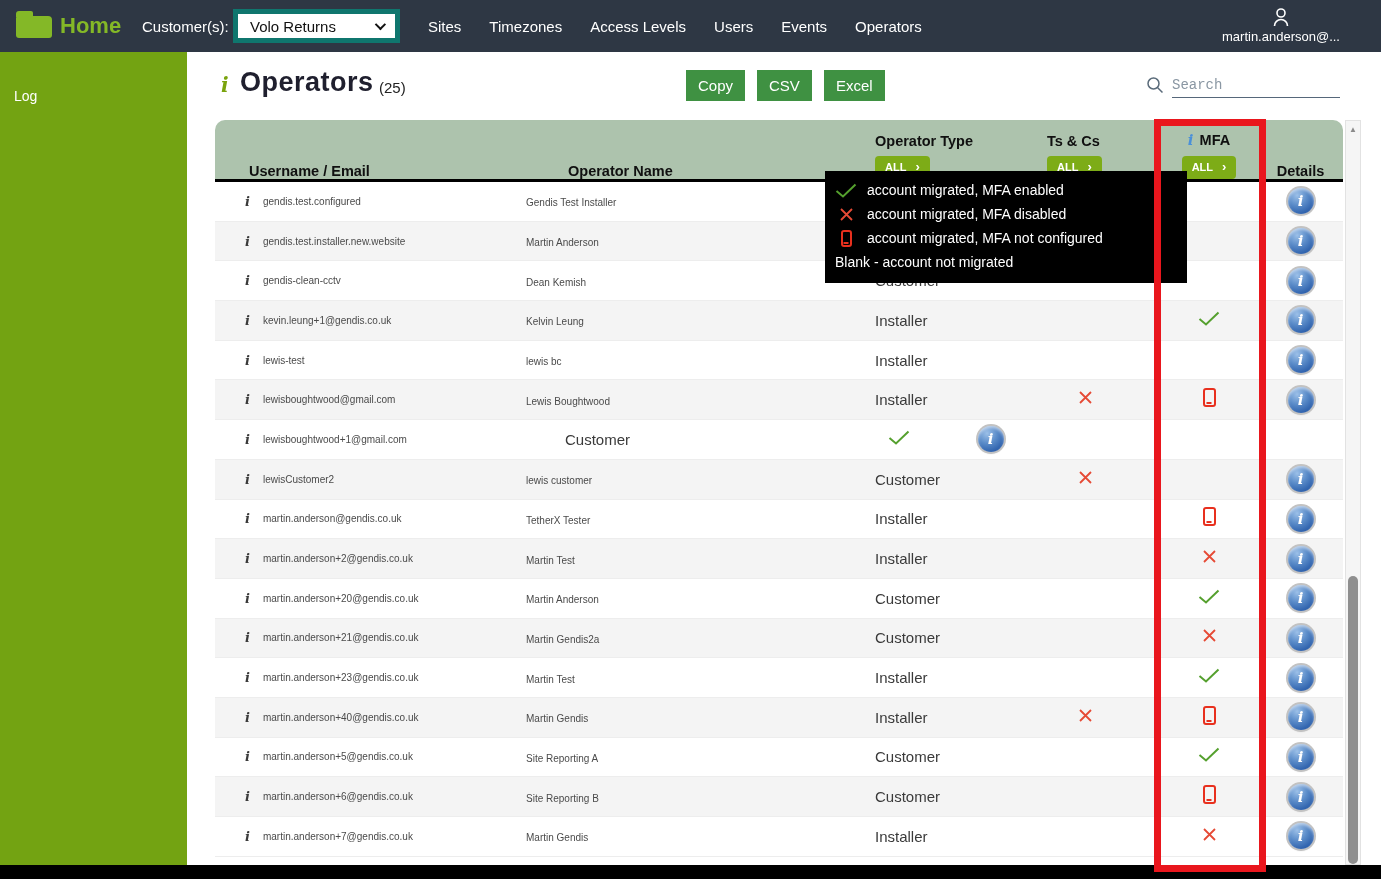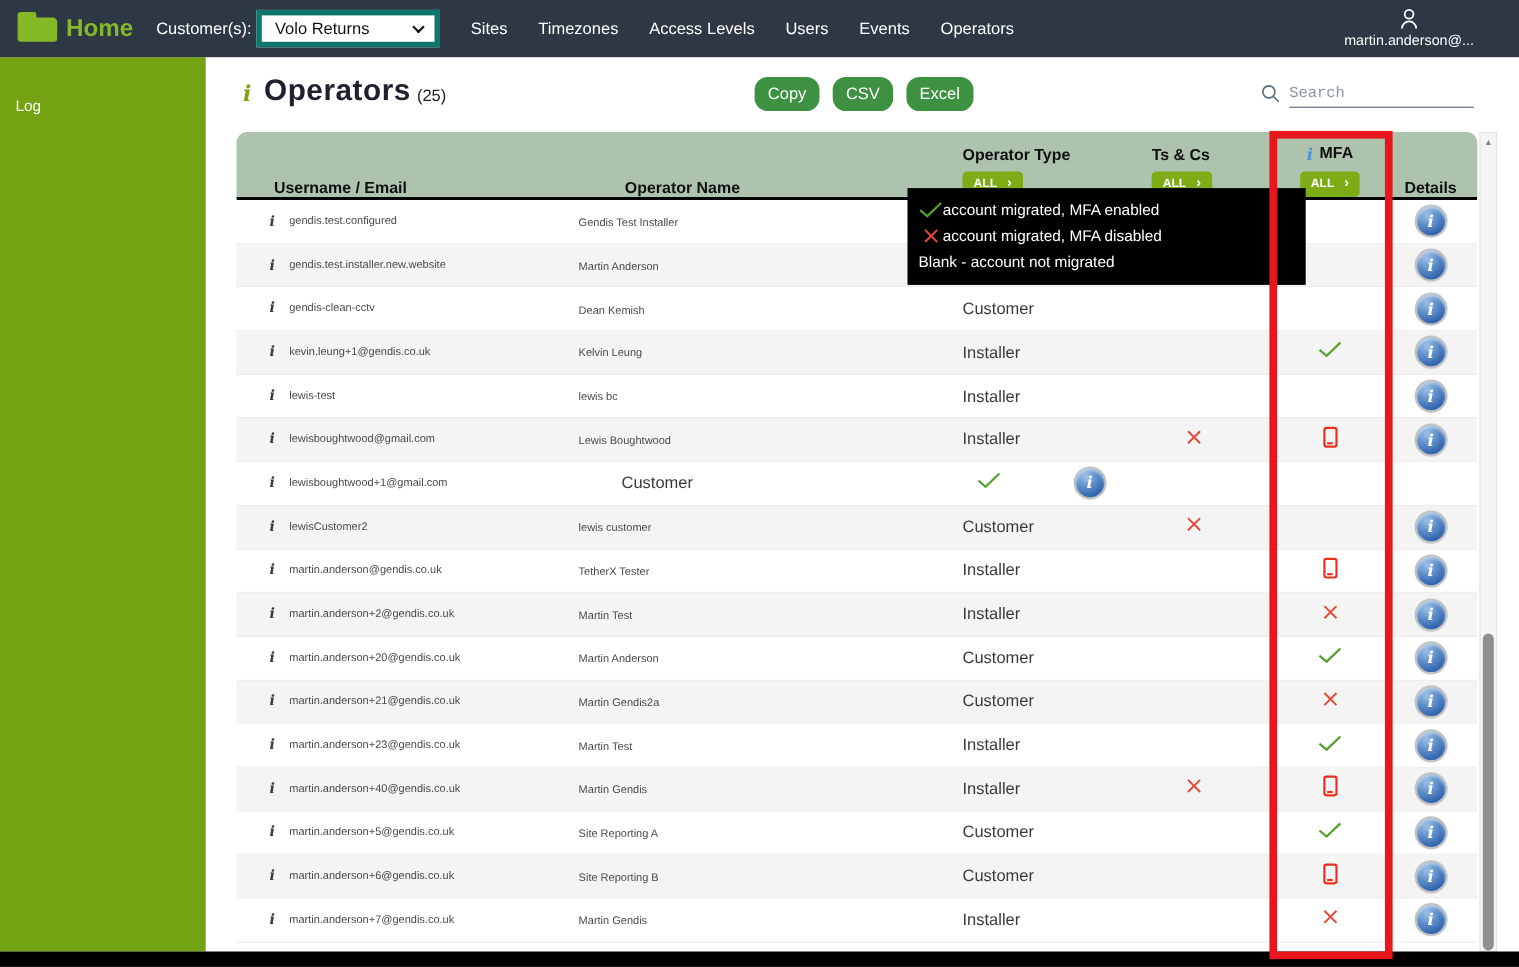--- a/index.html
+++ b/index.html
@@ -22,21 +22,21 @@
 
   
   .sidebar { position:absolute; left:0; top:52px; width:187px; height:813px; background:#73a312; z-index:10; }
   .sidebar-item { color:#fff; font-size:14px; padding:36px 0 0 14px; cursor:pointer; }
 
   
   .title-info { position:absolute; left:221px; top:73px; color:#7aa30d; font:italic bold 20px "DejaVu Serif",serif; }
   .page-title { position:absolute; left:240px; top:67px; font-size:27px; font-weight:bold; color:#1f1f2e; letter-spacing:.5px; }
   .page-count { position:absolute; left:379px; top:79px; font-size:15px; color:#222; }
   .export-buttons { position:absolute; left:686px; top:70px; display:flex; gap:12px; }
-  .export-btn { background:#3f9142; color:#fff; border:none; border-radius:12px; font-size:15px; padding:7px 12px; font-family:inherit; cursor:pointer; }
+  .export-btn { background:#3f9142; color:#fff; border:none; border-radius:0; font-size:15px; padding:7px 12px; font-family:inherit; cursor:pointer; }
   .search-icon { position:absolute; left:1146px; top:76px; }
   .search-input { position:absolute; left:1172px; top:72px; width:168px; height:26px; border:none; border-bottom:1px solid #56677a; outline:none; background:transparent; font-size:14px; color:#333; font-family:Liberation Mono, monospace; }
   .search-input::placeholder { color:#8a97a3; }
 
   
   .table { position:absolute; left:215px; top:120px; width:1128px; z-index:5; }
   .thead { height:62px; background:#adc3ad; border-radius:10px 10px 0 0; display:flex; border-bottom:3px solid #000000;align-items:flex-end; }
   .th { padding-top:14px; font-weight:bold; font-size:14.5px; color:#101010; }
   .th-c1 { width:305px; padding-left:34px; }
   .th-c2 { width:310px; padding-left:48px; }
@@ -63,21 +63,21 @@
   .phone-icon { display:inline-block; width:13px; height:19px; border:2px solid #e8301e; border-radius:3px; position:relative; }
   .phone-icon::after { content:''; position:absolute; left:50%; transform:translateX(-50%); bottom:1px; width:5px; height:2px; background:#e8301e; }
   .details-icon { width:26px; height:26px; border-radius:50%;
     background:radial-gradient(circle at 35% 28%, #9cc0e8 0%, #5b8cc9 40%, #2f62ad 75%, #1e4c94 100%);
     box-shadow:0 0 0 2px #c2c2c2, 0 1px 2px rgba(0,0,0,.45), inset 0 2px 3px rgba(255,255,255,.55);
     display:flex; align-items:center; justify-content:center; cursor:pointer; }
   .details-icon::after { content:'i'; color:#fff; font:italic bold 15px "DejaVu Serif",serif; }
 
   
   .tooltip { position:absolute; left:825px; top:171px; width:362px; background:#000; color:#fff; z-index:30; padding:7px 8px 9px 10px; }
-  .tooltip-row { display:flex; align-items:center; min-height:24px; font-size:14px; }
+  .tooltip-row { display:flex; align-items:center; min-height:24px; font-size:14px; gap:10px; }
   .tooltip-icon { width:22px; display:flex; justify-content:center; align-items:center; }
   .tooltip-row .phone-icon { width:11px; height:17px; }
 
   
   .red-box { position:absolute; left:1154px; top:119px; width:112px; height:753px; border:7px solid #e9161d; z-index:40; pointer-events:none; }
   .bottom-bar { position:absolute; left:0; top:865px; width:1381px; height:14px; background:#000; z-index:35; }
 
   
   .scrollbar { position:absolute; left:1345px; top:120px; width:16px; height:745px; background:#f5f5f5; border:1px solid #e2e2e2; z-index:6; }
   .scroll-up { height:16px; display:flex; align-items:center; justify-content:center; color:#8a8a8a; font-size:8px; cursor:pointer; }
@@ -447,20 +447,26 @@
     </div>
     <div class="tooltip-row">
       <span class="tooltip-icon">
         <svg width="15" height="15" viewBox="0 0 15 15">
           <path d="M2 2 L13 13 M13 2 L2 13" stroke="#e64a35" stroke-width="1.8" fill="none"></path>
         </svg>
       </span>
       <span>account migrated, MFA disabled</span>
     </div>
     <div class="tooltip-row">
+      <span class="tooltip-icon">
+        <span class="phone-icon"></span>
+      </span>
+      <span>account migrated, MFA not configured</span>
+    </div>
+    <div class="tooltip-row">
       <span>Blank - account not migrated</span>
     </div>
   </div>
 
 <div class="scrollbar">
   <div class="scroll-up"></div>
   <div class="scroll-thumb"></div>
 </div>
 
 <div class="bottom-bar"></div>

